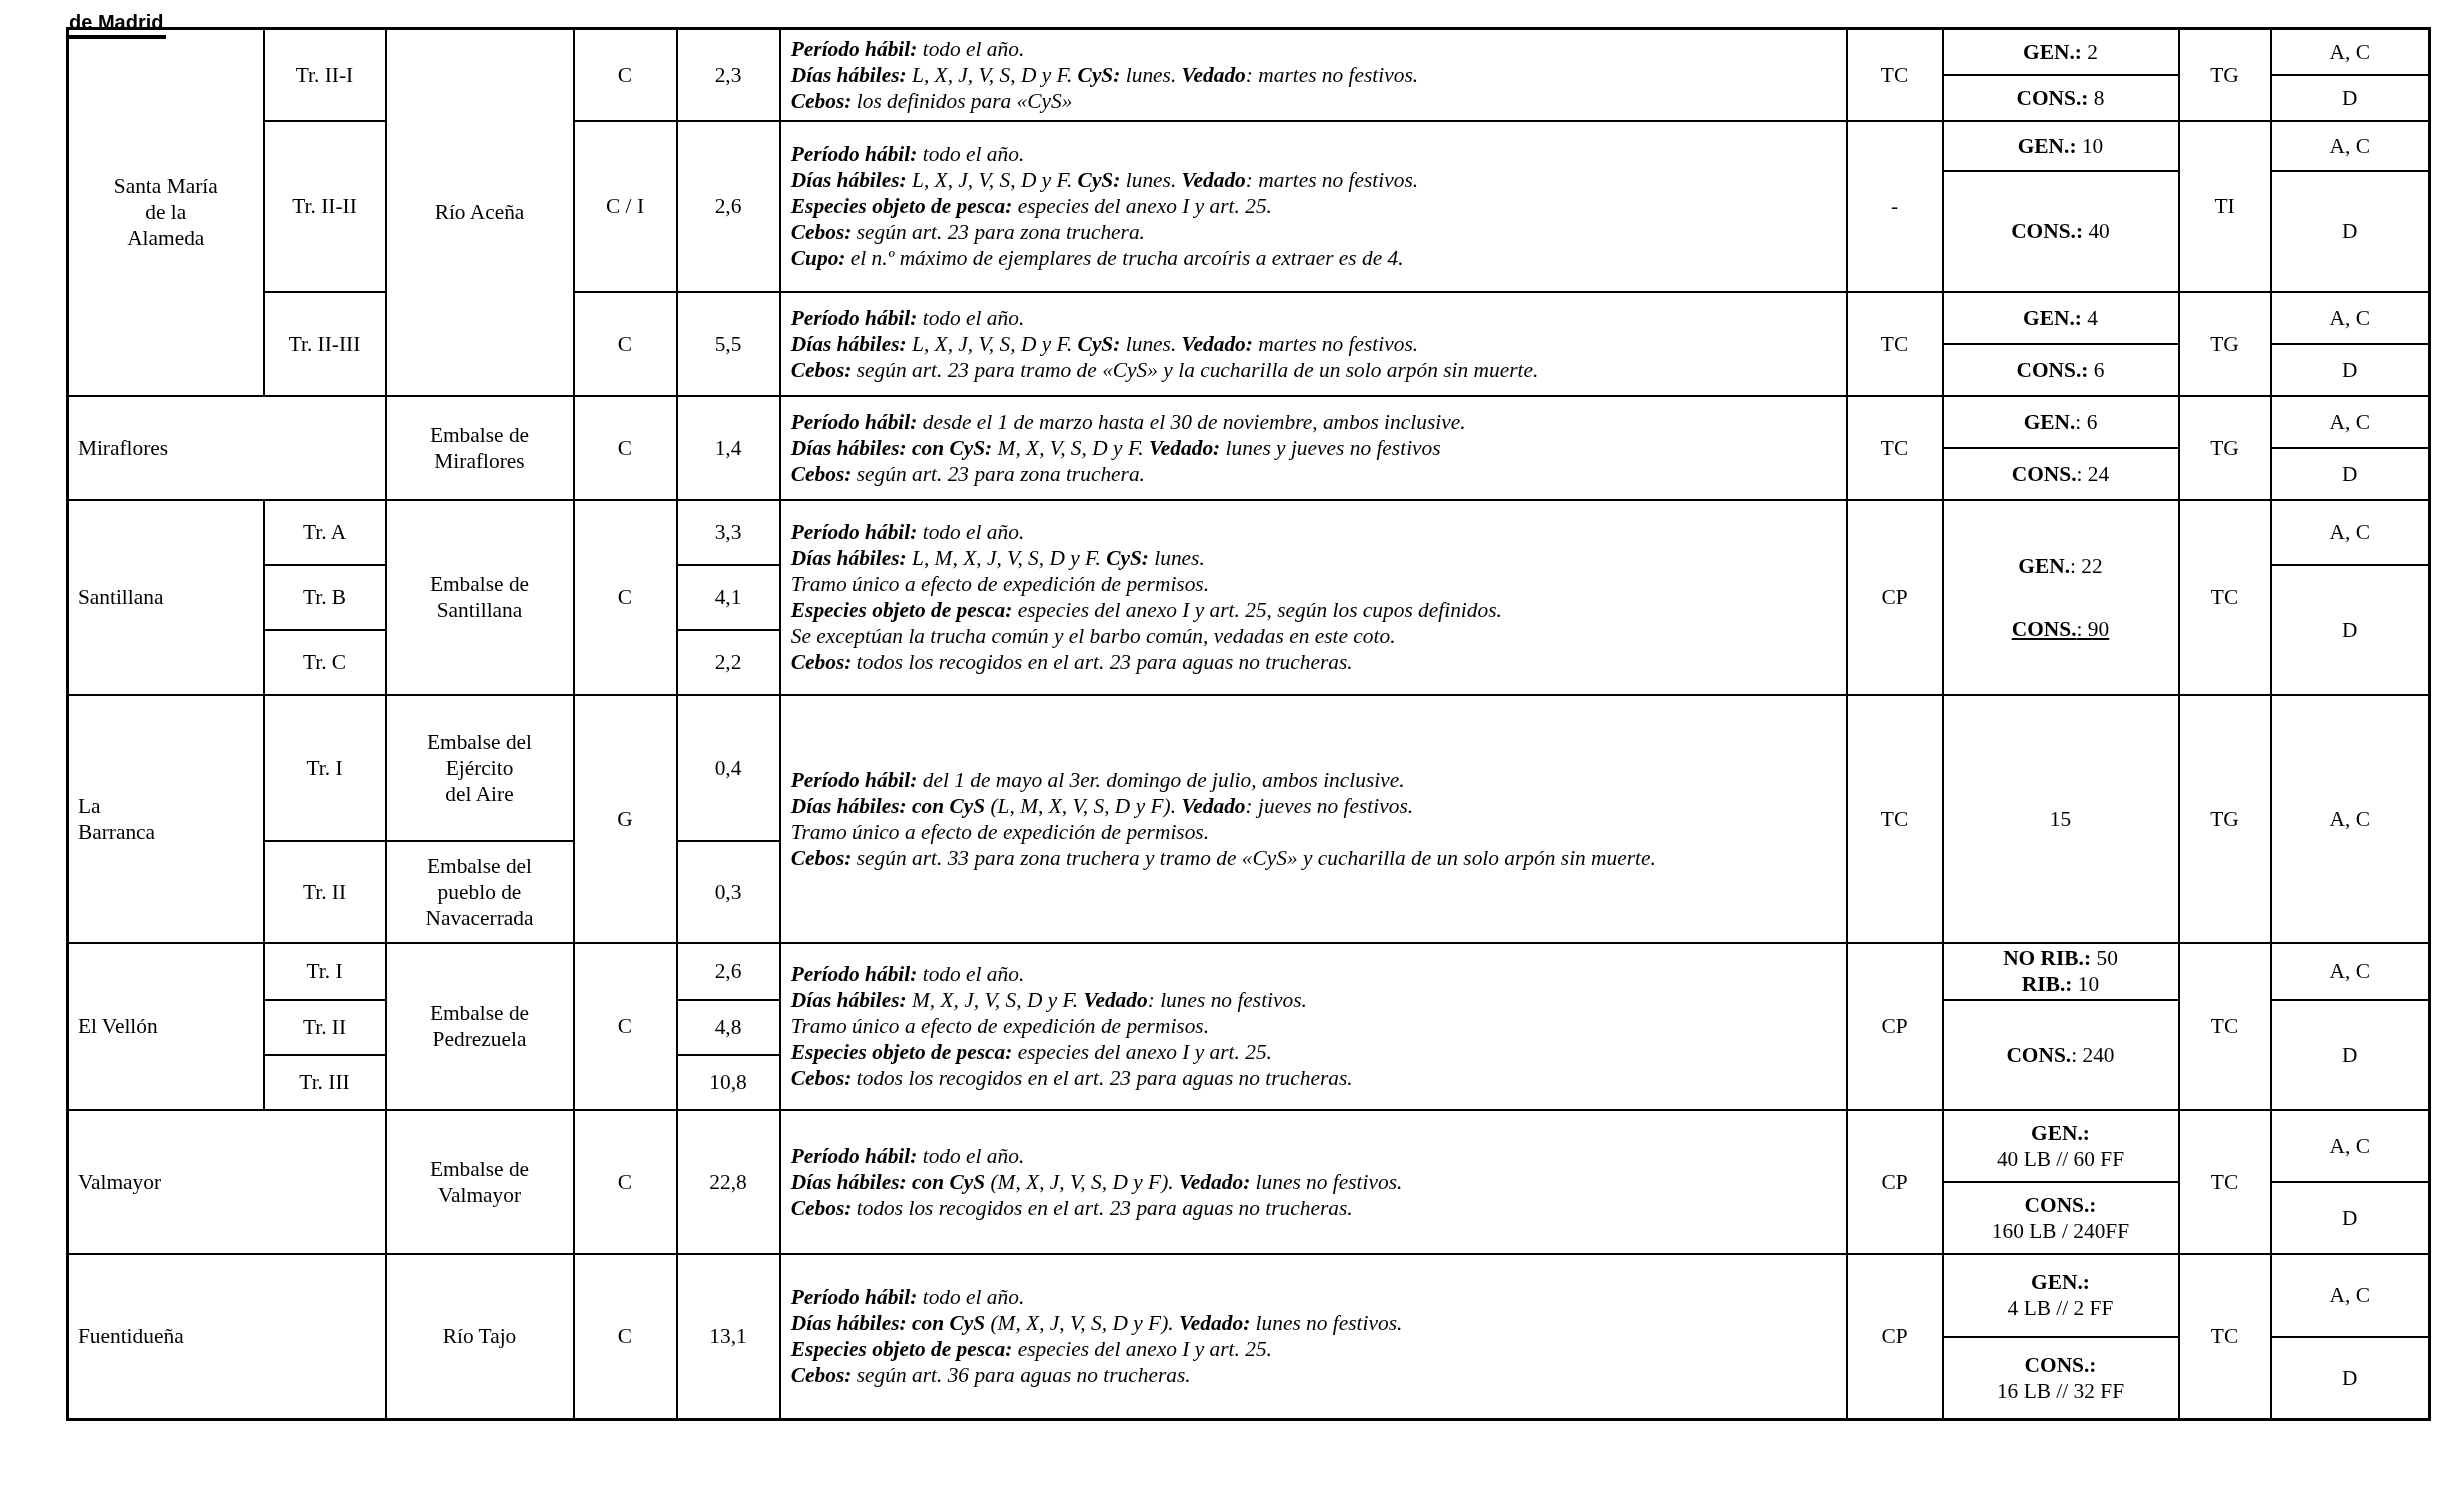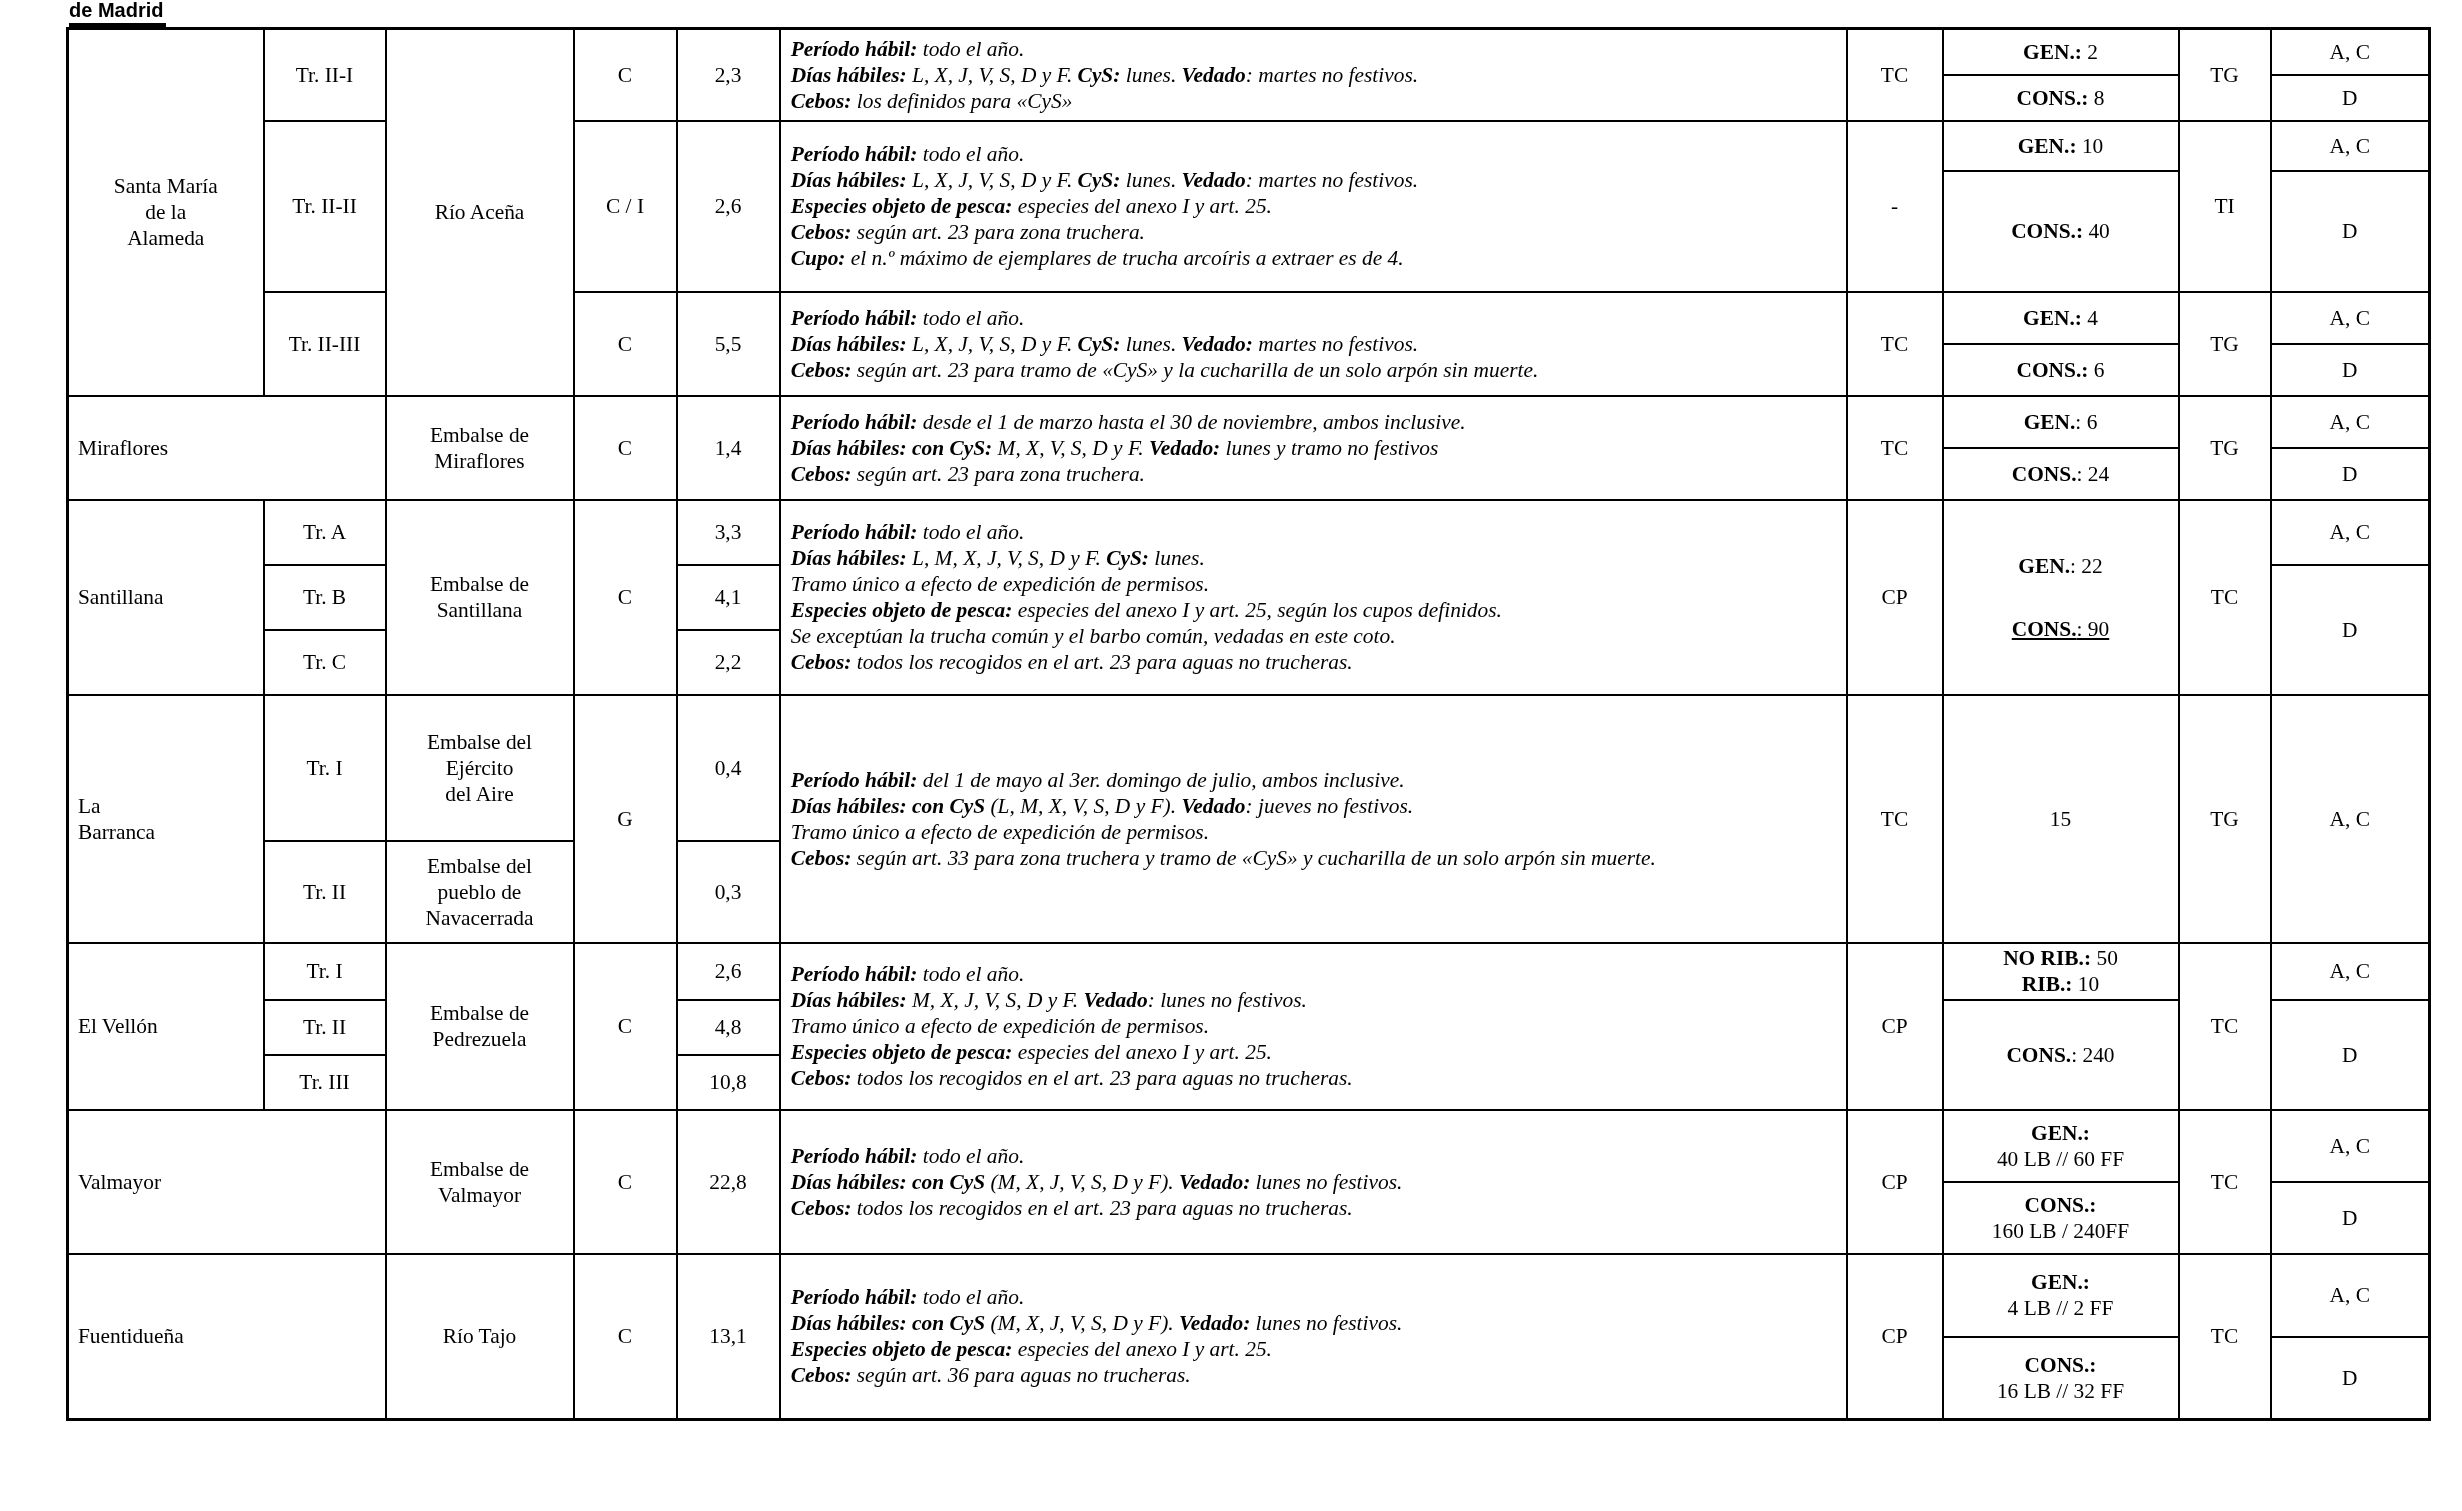--- a/index.html
+++ b/index.html
@@ -13,21 +13,21 @@
     overflow: hidden;
   }
   .header-frag {
     position: absolute;
     left: 69px; top: 0px;
     font-family: "Liberation Sans", sans-serif;
     font-weight: bold;
     font-size: 20px;
     line-height: 20px;
     border-bottom: 4.4px solid #000;
-    padding: 0 3px 3px 0;
+    padding: 12px 3px 3px 0;
     display: inline-block;
   }
   table.main {
     position: absolute;
     left: 66px; top: 27px;
     width: 2362px;
     border-collapse: collapse;
     table-layout: fixed;
     border: 3px solid #000;
   }
@@ -142,21 +142,21 @@
   </tr>
 
   <tr style="height:52px">
     <td class="left" colspan="2" rowspan="2">Miraflores</td>
     <td class="pre" rowspan="2">Embalse de
 Miraflores</td>
     <td rowspan="2">C</td>
     <td rowspan="2">1,4</td>
     <td class="desc" rowspan="2">
           <div class="line"><span class="b">Período hábil:</span><span> desde el 1 de marzo hasta el 30 de noviembre, ambos inclusive.</span></div>
-          <div class="line"><span class="b">Días hábiles: con CyS:</span><span> M, X, V, S, D y F. </span><span class="b">Vedado:</span><span> lunes y tramo no festivos</span></div>
+          <div class="line"><span class="b">Días hábiles: con CyS:</span><span> M, X, V, S, D y F. </span><span class="b">Vedado:</span><span> lunes y jueves no festivos</span></div>
           <div class="line"><span class="b">Cebos:</span><span> según art. 23 para zona truchera.</span></div>
         </td>
     <td rowspan="2">TC</td>
     <td class="qc">
           <div class="line"><span class="b">GEN.</span><span>: 6</span></div>
         </td>
     <td rowspan="2">TG</td>
     <td>A, C</td>
   </tr>
   <tr style="height:52px">

